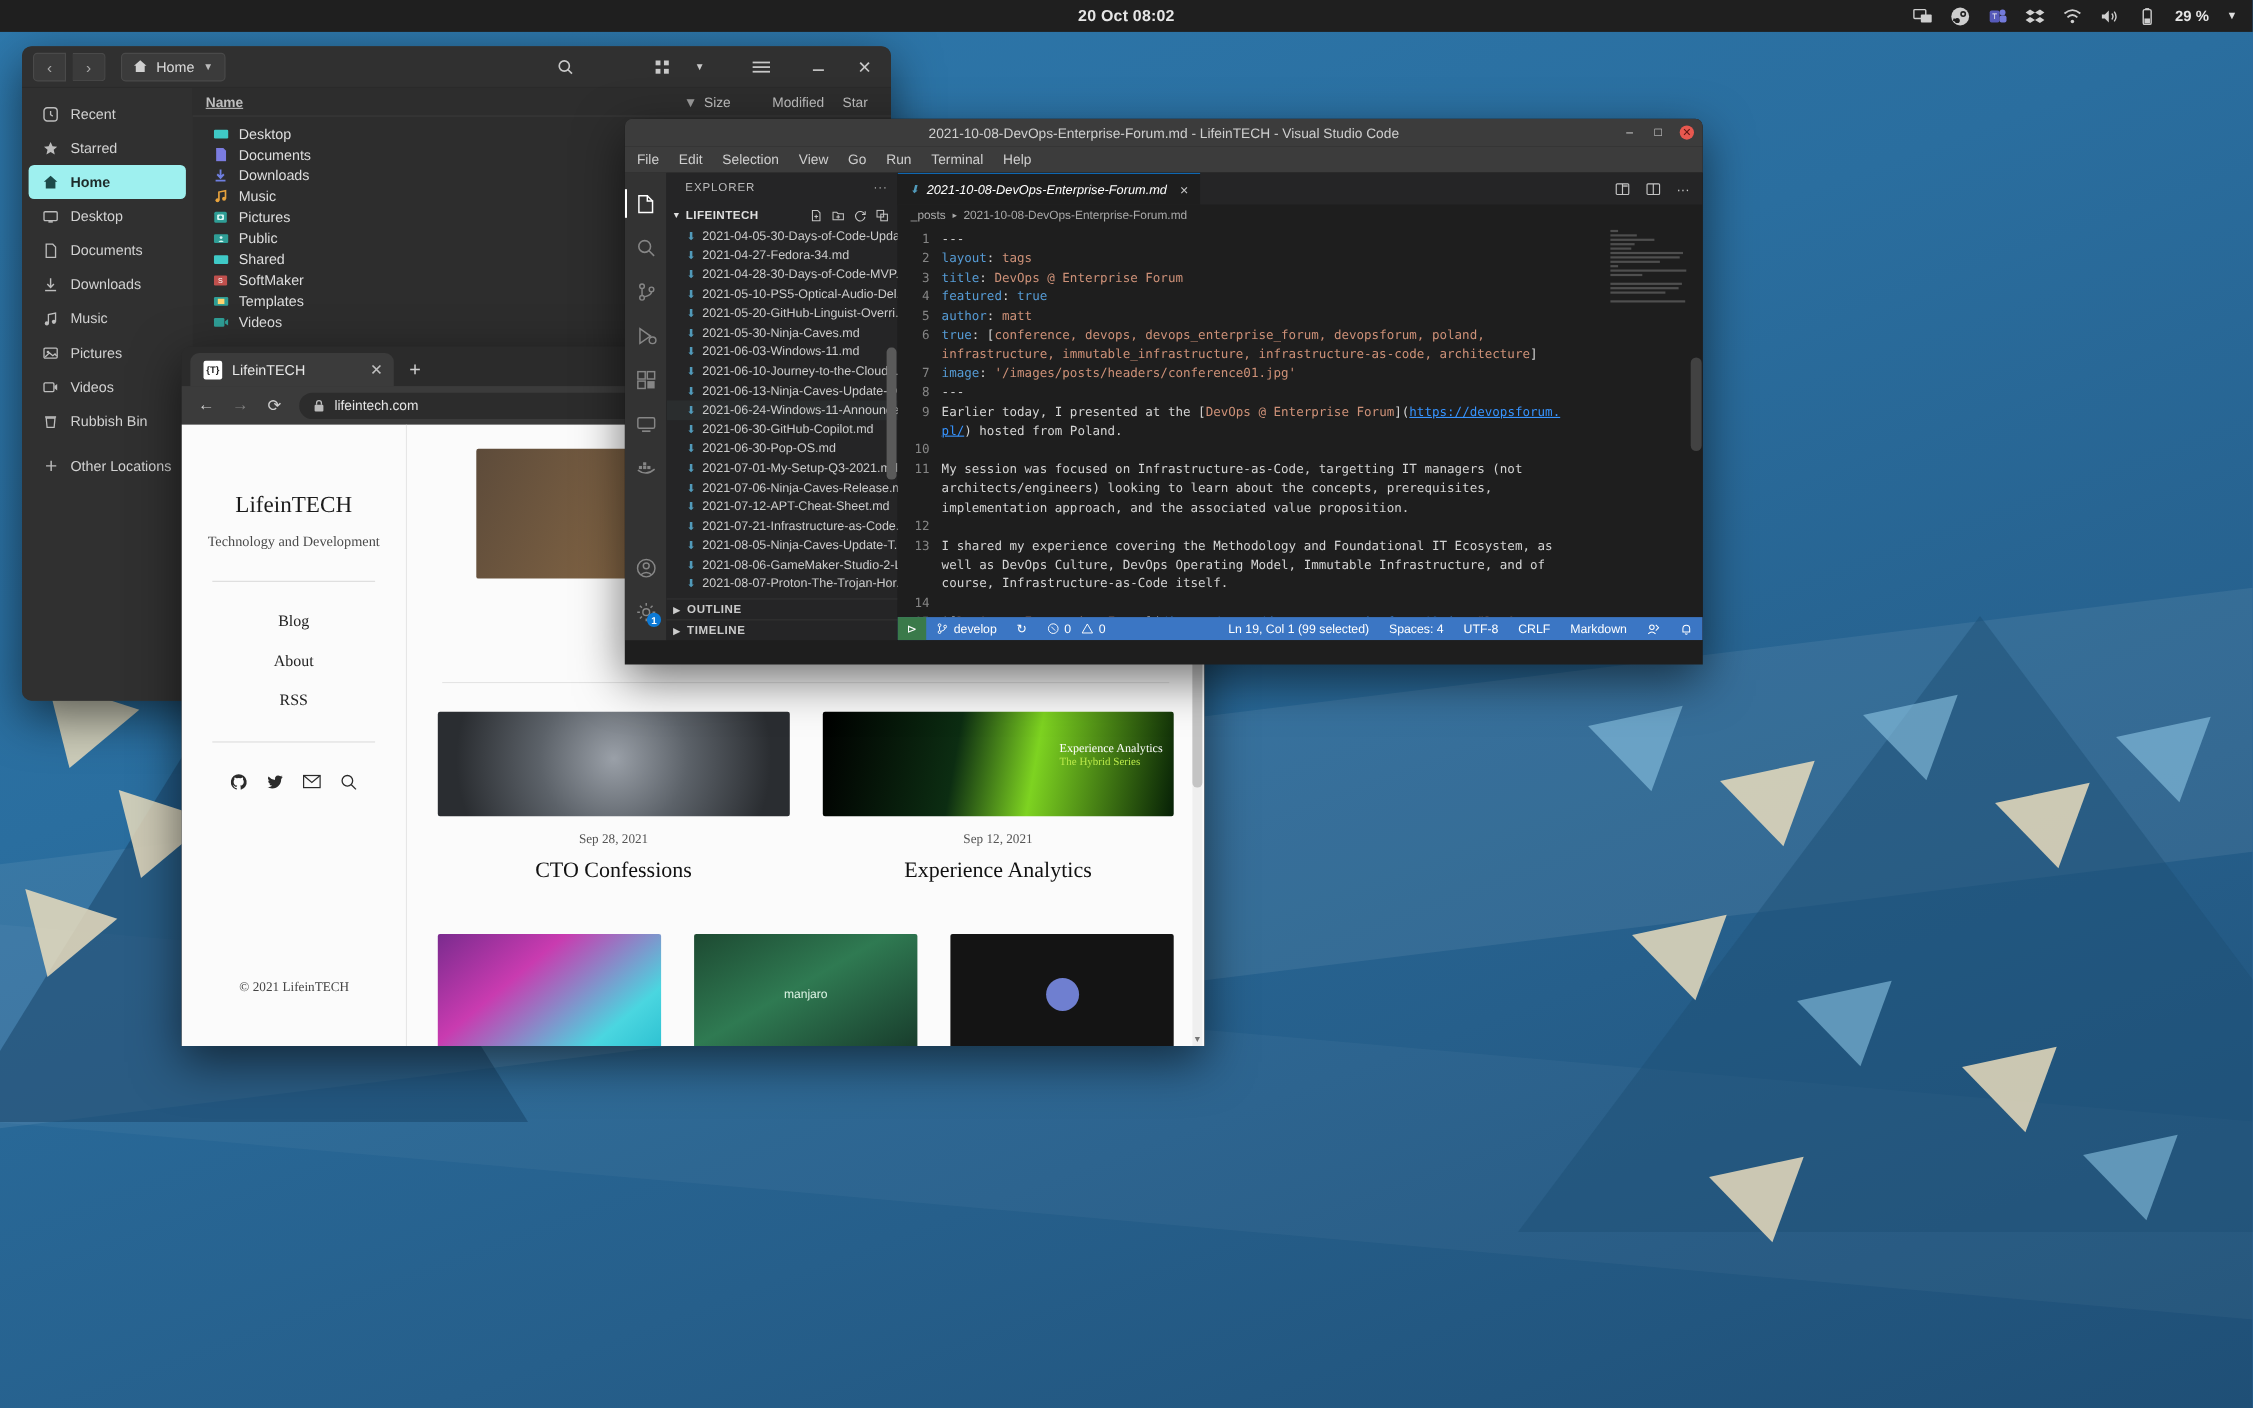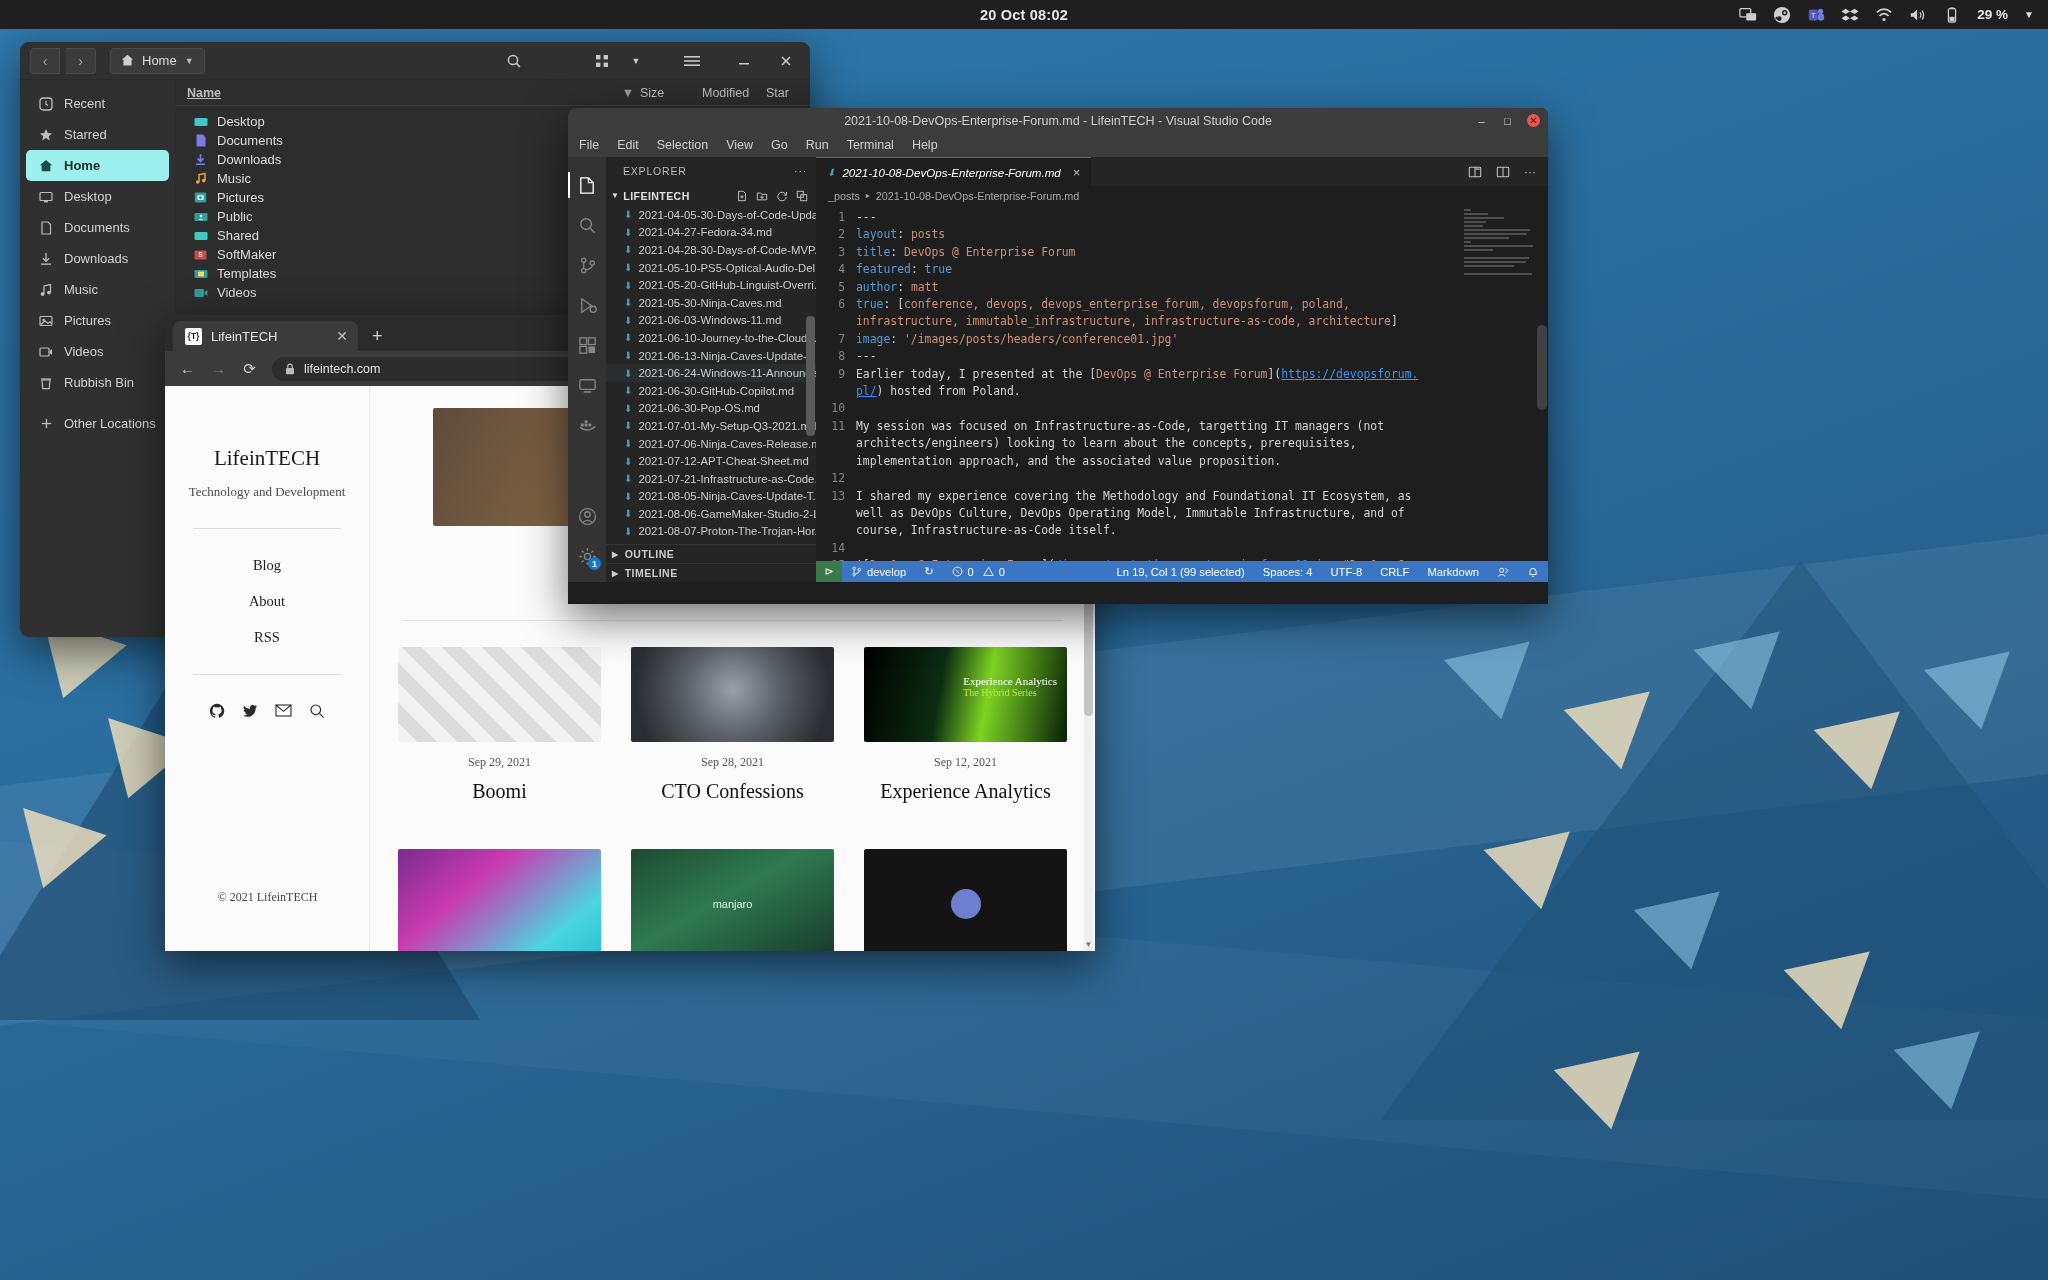--- a/index.html
+++ b/index.html
@@ -518,25 +518,20 @@
     <div id="page-main">
       <div class="hero">
         <div class="hero-img"></div>
       </div>
       <div class="post-date">Oct 8, 2021</div>
       <div class="post-title">DevOps @ Enterprise Forum</div>
       <div class="sep-line"></div>
 
       <div class="cards">
         <div class="card">
-          <div class="card-img" style="background:repeating-linear-gradient(45deg,#f2f2f2,#f2f2f2 14px,#dcdcdc 14px,#dcdcdc 28px),#eee;"></div>
-          <div class="card-date">Sep 29, 2021</div>
-          <div class="card-title">Boomi</div>
-        </div>
-        <div class="card">
           <div class="card-img" style="background:radial-gradient(circle at 50% 45%,#9aa0a8 0%,#5c6269 40%,#2a2d31 85%);"></div>
           <div class="card-date">Sep 28, 2021</div>
           <div class="card-title">CTO Confessions</div>
         </div>
         <div class="card">
           <div class="card-img" style="background:linear-gradient(100deg,#000 0%,#0c2d12 38%,#7ed321 60%,#062006 100%);position:relative;overflow:hidden;">
             <div style="position:absolute;right:10px;top:28px;text-align:left;">
               <div style="color:#fff;font-size:11px;font-family:'Liberation Serif',serif;">Experience Analytics</div>
               <div style="color:#b9e84a;font-size:10px;font-family:Liberation Serif, serif;">The Hybrid Series</div>
             </div>
@@ -799,21 +794,21 @@
         <span>_posts</span>
         <span style="font-size:8px;">▸</span>
         <span>2021-10-08-DevOps-Enterprise-Forum.md</span>
       </div>
 
       <div id="code">
         <div id="gutter">
 1<br>2<br>3<br>4<br>5<br>6<br>&nbsp;<br>7<br>8<br>9<br>&nbsp;<br>10<br>11<br>&nbsp;<br>&nbsp;<br>12<br>13<br>&nbsp;<br>&nbsp;<br>14<br>15<br>&nbsp;<br>16<br>17<br>&nbsp;
         </div>
         <div id="lines"><span class="k-punct">---</span>
-<span class="k-key">layout</span>: <span class="k-str">posts</span>
+<span class="k-key">layout</span>: <span class="k-str">tags</span>
 <span class="k-key">title</span>: <span class="k-str">DevOps @ Enterprise Forum</span>
 <span class="k-key">featured</span>: <span class="k-key">true</span>
 <span class="k-key">author</span>: <span class="k-str">matt</span>
 <span class="k-key">true</span>: [<span class="k-str">conference, devops, devops_enterprise_forum, devopsforum, poland,</span>
 <span class="k-str">infrastructure, immutable_infrastructure, infrastructure-as-code, architecture</span>]
 <span class="k-key">image</span>: <span class="k-str">'/images/posts/headers/conference01.jpg'</span>
 <span class="k-punct">---</span>
 Earlier today, I presented at the [<span class="k-str">DevOps @ Enterprise Forum</span>](<span class="k-lnk">https://devopsforum.</span>
 <span class="k-lnk">pl/</span>) hosted from Poland.
 

